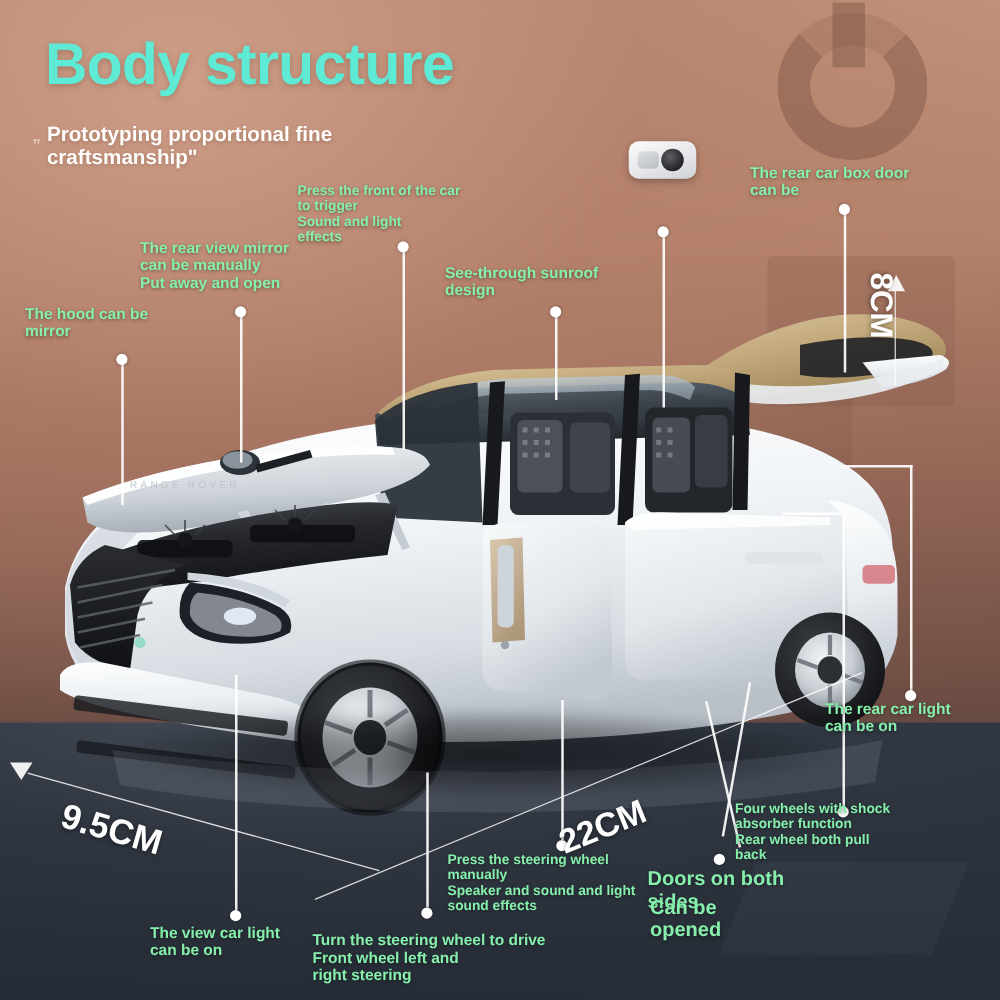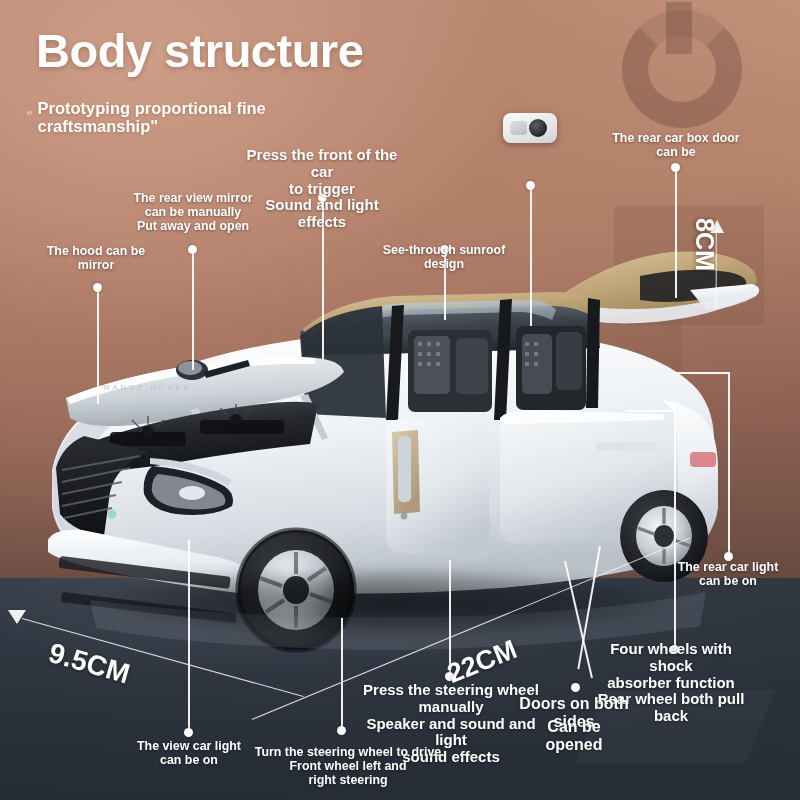--- a/index.html
+++ b/index.html
@@ -57,50 +57,50 @@
   .floor-shape {
     position: absolute; right: 40px; top: 690px;
     width: 170px; height: 74px;
     background: rgba(255,255,255,0.030);
     transform: skewX(-22deg);
   }
 
   
   .title {
     position: absolute; left: 36px; top: 26px;
-    font-size: 47px; font-weight: bold; color: #ffffff;
+    font-size: 47px; font-weight: bold; color: #5eead4;
     letter-spacing: -0.5px; line-height: 1.05;
     text-shadow: 0 2px 5px rgba(60,30,20,0.25);
   }
   .subtitle-wrap {
     position: absolute; left: 26px; top: 99px;
     display: flex; align-items: flex-start; gap: 5px;
   }
   .sub-quote {
     font-size: 13px; color: rgba(255,255,255,0.55);
     line-height: 1.5; font-weight: bold;
   }
   .subtitle {
     font-size: 16.5px; font-weight: bold; color: #fffdfb;
     line-height: 1.12; max-width: 280px;
     text-shadow: 0 1px 3px rgba(60,30,20,0.22);
   }
 
   
   .callout {
     position: absolute;
-    color: #ffffff;
+    color: #86efac;
     font-weight: bold;
-    text-align: center;
+    text-align: left;
     line-height: 1.12;
     text-shadow: 0 1px 3px rgba(0,0,0,0.42);
     white-space: pre-line;
     pointer-events: none;
   }
-  .co-sm  { font-size: 15px; }
+  .co-sm  { font-size: 11px; }
   .co-md  { font-size: 12.4px; }
   .co-lg  { font-size: 16px; }
   .co-xl  { font-size: 16px; }
 
   
   .lead {
     position: absolute;
     background: #ffffff;
     opacity: 0.92;
     transform-origin: 0 50%;
@@ -467,21 +467,21 @@
 
   <div class="callout co-md" style="left:20px;  top:245px; width:152px;">The hood can be
 mirror</div>
   <div class="callout co-md" style="left:112px; top:192px; width:162px;">The rear view mirror
 can be manually
 Put away and open</div>
   <div class="callout co-sm" style="left:238px; top:147px; width:168px;">Press the front of the car
 to trigger
 Sound and light
 effects</div>
-  <div class="callout co-md" style="left:368px; top:212px; width:152px;margin-top:32px;">See-through sunroof
+  <div class="callout co-md" style="left:356px; top:212px; width:152px;">See-through sunroof
 design</div>
   <div class="callout co-md" style="left:600px; top:132px; width:152px;">The rear car box door
 can be</div>
   <div class="callout co-md" style="left:660px; top:561px; width:136px;">The rear car light
 can be on</div>
   <div class="callout co-sm" style="left:588px; top:641px; width:166px;">Four wheels with shock
 absorber function
 Rear wheel both pull
 back</div>
   <div class="callout co-lg" style="left:518px; top:695px; width:112px;">Doors on both

